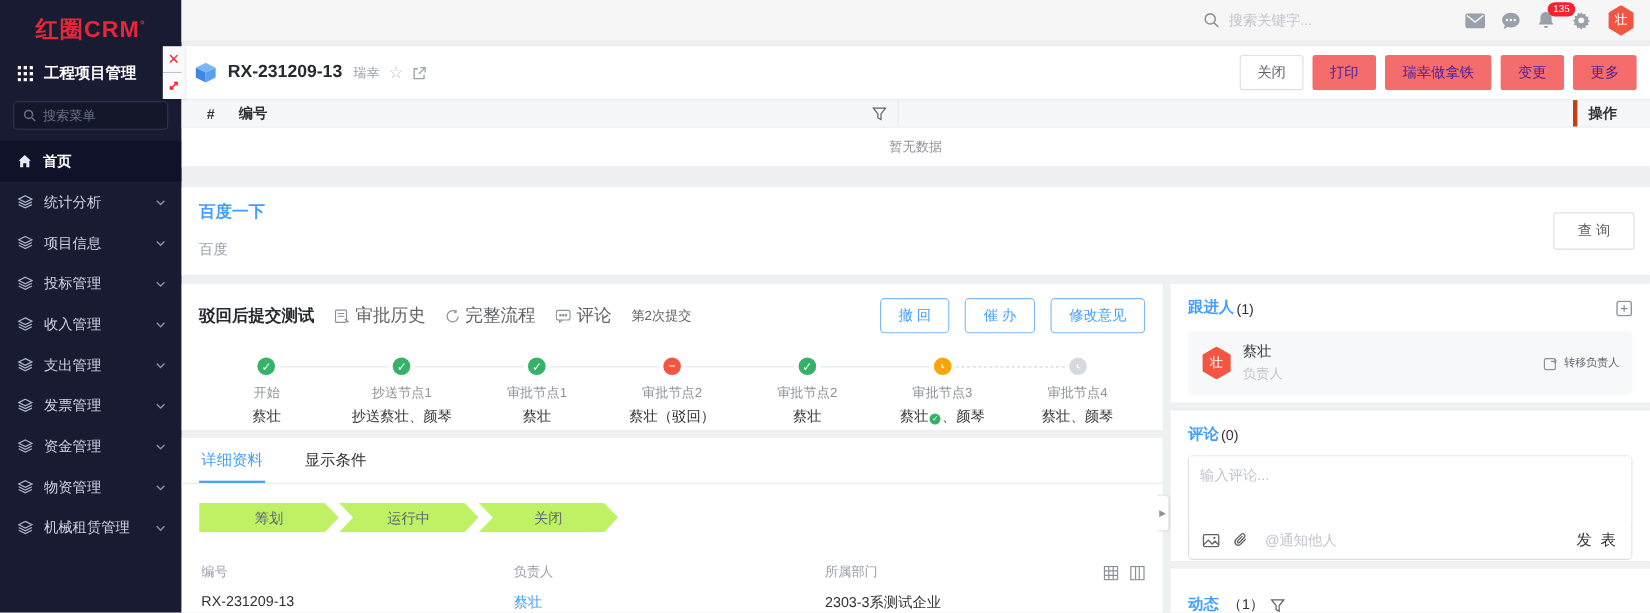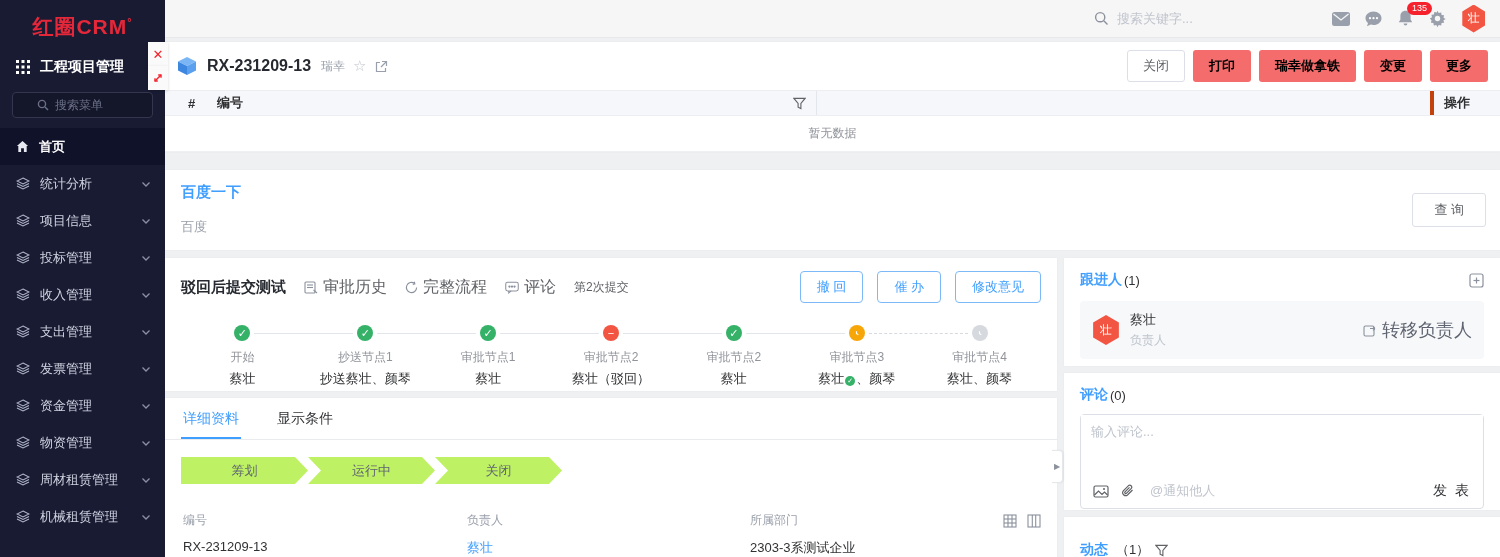--- a/index.html
+++ b/index.html
@@ -6,21 +6,21 @@
   html,body { width:1500px; height:557px; overflow:hidden; }
   body { font-family:"Liberation Sans","DejaVu Sans",sans-serif; background:#eef0f2; font-size:13px; color:#303133; }
   .app { position:relative; width:1500px; height:557px; display:flex; }
 
   
   .sidebar { width:165px; height:557px; background:#191b33; flex:0 0 165px; color:#cfd3e0; overflow:hidden; }
   .logo-row { height:48px; display:flex; align-items:center; justify-content:center; padding-top:6px; }
   .logo { color:#e5273a; font-size:21px; font-weight:bold; letter-spacing:1px; }
   .logo sup { font-size:11px; }
   .app-row { display:flex; align-items:center; gap:10px; padding:10px 14px 8px 16px; color:#fff; font-size:14px; font-weight:bold; }
-  .side-search { margin:8px 12px 10px 12px; height:26px; background:#14162a; border:1px solid #33364e; border-radius:4px; display:flex; align-items:center; gap:6px; padding:0 24px; }
+  .side-search { margin:8px 12px 10px 12px; height:26px; background:#14162a; border:1px solid #33364e; border-radius:4px; display:flex; align-items:center; gap:6px; padding:0 8px; }
   .side-search input { background:transparent; border:none; outline:none; color:#8a8fa8; font-size:12px; width:110px; font-family:inherit; }
   .side-search input::placeholder { color:#6b7088; }
   .side-item { height:37px; display:flex; align-items:center; padding:0 14px 0 16px; gap:10px; font-size:13px; cursor:pointer; }
   .side-item.active { background:#10122a; color:#fff; font-weight:bold; }
   .side-item .lbl { flex:1; }
   .chev { width:10px; height:10px; flex:0 0 10px; }
 
   
   .content { flex:1; display:flex; flex-direction:column; min-width:0; }
   .topbar { height:38px; background:#f6f6f7; border-bottom:1px solid #e8e8ea; display:flex; align-items:center; justify-content:flex-end; padding:0 14px; gap:15px; flex:0 0 38px; }
@@ -37,21 +37,21 @@
 
   
   .record-card { margin-bottom:18px; }
   .rec-head { display:flex; align-items:center; padding:8px 12px; gap:8px; }
   .rec-title { font-size:16px; font-weight:bold; color:#262a30; margin-left:2px; }
   .rec-tag { font-size:12px; color:#9aa0ab; margin-left:2px; }
   .star { color:#c0c4cc; font-size:15px; cursor:pointer; }
   .rec-actions { margin-left:auto; display:flex; gap:8px; align-items:center; }
   .btn { border-radius:3px; font-size:13px; padding:6px 15px; cursor:pointer; border:1px solid transparent; font-family:inherit; }
   .btn-plain { background:#fff; border-color:#dcdfe6; color:#606266; }
-  .btn-danger { background:#f56c6c; color:#000000;font-weight:bold; }
+  .btn-danger { background:#f56c6c; color:#4c1d95; }
   .tbl-head { height:26px; background:#f6f7fa; border-top:1px solid #eceef2; border-bottom:1px solid #eceef2; display:flex; align-items:center; font-weight:bold; font-size:13px; color:#303133; }
   .th-hash { padding-left:23px; width:52px; }
   .th-name { width:560px; }
   .th-funnel { width:40px; display:flex; justify-content:flex-end; padding-right:10px; border-right:1px solid #e3e6ea; align-self:stretch; align-items:center; cursor:pointer; }
   .th-fill { flex:1; align-self:stretch; }
   .th-op { border-left:4px solid #c2410c; align-self:stretch; display:flex; align-items:center; padding:0 30px 0 10px; }
   .tbl-empty { height:36px; display:flex; align-items:center; justify-content:center; color:#909399; font-size:12px; border-bottom:1px solid #eef0f3; }
 
   
   .baidu-card { position:relative; padding:13px 16px; height:80px; margin-bottom:8px; }
@@ -105,21 +105,21 @@
   .panel { padding:13px 16px; }
   .panel-head { display:flex; align-items:center; }
   .panel-title { color:#409eff; font-size:14px; font-weight:bold; }
   .panel-count { color:#303133; font-size:13px; margin-left:2px; }
   .panel-head .right { margin-left:auto; color:#8b919c; cursor:pointer; display:flex; align-items:center; }
   .follower-card { height:108px; }
   .follower-item { margin-top:12px; background:#f7f8fa; border-radius:4px; padding:10px 12px; display:flex; align-items:center; gap:10px; }
   .fi-hex { width:28px; height:30px; }
   .fi-name { font-size:13px; color:#303133; }
   .fi-role { font-size:12px; color:#bfc4cc; margin-top:3px; }
-  .fi-transfer { margin-left:auto; display:flex; align-items:center; gap:5px; color:#5f6470; font-size:18px; cursor:pointer; }
+  .fi-transfer { margin-left:auto; display:flex; align-items:center; gap:5px; color:#5f6470; font-size:10px; cursor:pointer; }
   .comment-card { height:137px; }
   .comment-box { margin-top:10px; border:1px solid #dcdfe6; border-radius:4px; height:95px; display:flex; flex-direction:column; }
   .comment-box textarea { flex:1; border:none; outline:none; resize:none; padding:8px 10px; font-size:13px; font-family:inherit; color:#303133; }
   .comment-box textarea::placeholder { color:#bfc4cc; }
   .comment-foot { display:flex; align-items:center; gap:12px; padding:6px 12px 8px 12px; }
   .comment-foot .notify { color:#c0c4cc; font-size:13px; margin-left:4px; }
   .comment-foot .publish { margin-left:auto; color:#303133; font-size:14px; cursor:pointer; letter-spacing:2px; }
   .activity-card { flex:1; padding-top:24px; }
   .activity-head { display:flex; align-items:center; gap:6px; }
 
@@ -267,33 +267,20 @@
     </div>
     <div class="side-item">
       <span>
           <svg width="14" height="13" viewBox="0 0 14 13" fill="none" stroke="#aeb3c7" stroke-width="1.1">
             <path d="M7 1 L13 4 7 7 1 4 Z"></path>
             <path d="M1 6.5 L7 9.5 13 6.5"></path>
             <path d="M1 9 L7 12 13 9"></path>
           </svg>
         </span>
       <span class="lbl">物资管理</span>
-      <svg class="chev" viewBox="0 0 10 10" fill="none" stroke="#8b90a6" stroke-width="1.3">
-          <path d="M1.5 3.5 L5 7 8.5 3.5"></path>
-        </svg>
-    </div>
-    <div class="side-item">
-      <span>
-          <svg width="14" height="13" viewBox="0 0 14 13" fill="none" stroke="#aeb3c7" stroke-width="1.1">
-            <path d="M7 1 L13 4 7 7 1 4 Z"></path>
-            <path d="M1 6.5 L7 9.5 13 6.5"></path>
-            <path d="M1 9 L7 12 13 9"></path>
-          </svg>
-        </span>
-      <span class="lbl">周材租赁管理</span>
       <svg class="chev" viewBox="0 0 10 10" fill="none" stroke="#8b90a6" stroke-width="1.3">
           <path d="M1.5 3.5 L5 7 8.5 3.5"></path>
         </svg>
     </div>
     <div class="side-item">
       <span>
           <svg width="14" height="13" viewBox="0 0 14 13" fill="none" stroke="#aeb3c7" stroke-width="1.1">
             <path d="M7 1 L13 4 7 7 1 4 Z"></path>
             <path d="M1 6.5 L7 9.5 13 6.5"></path>
             <path d="M1 9 L7 12 13 9"></path>

